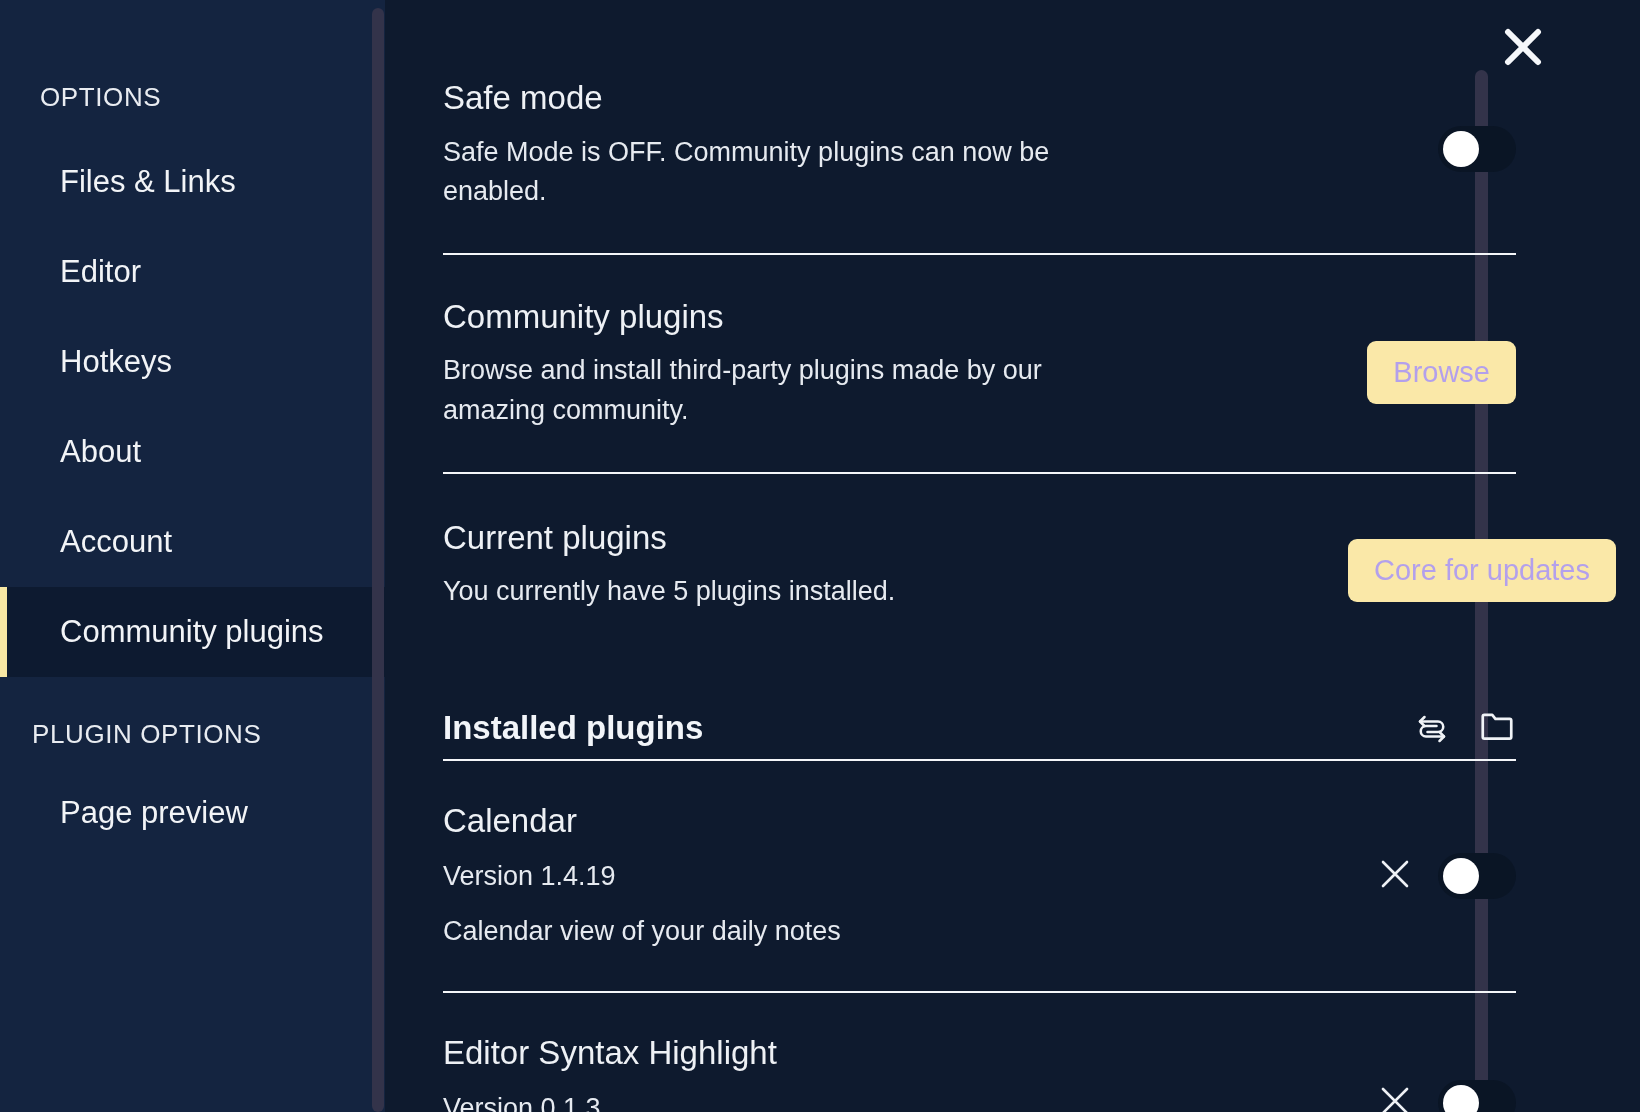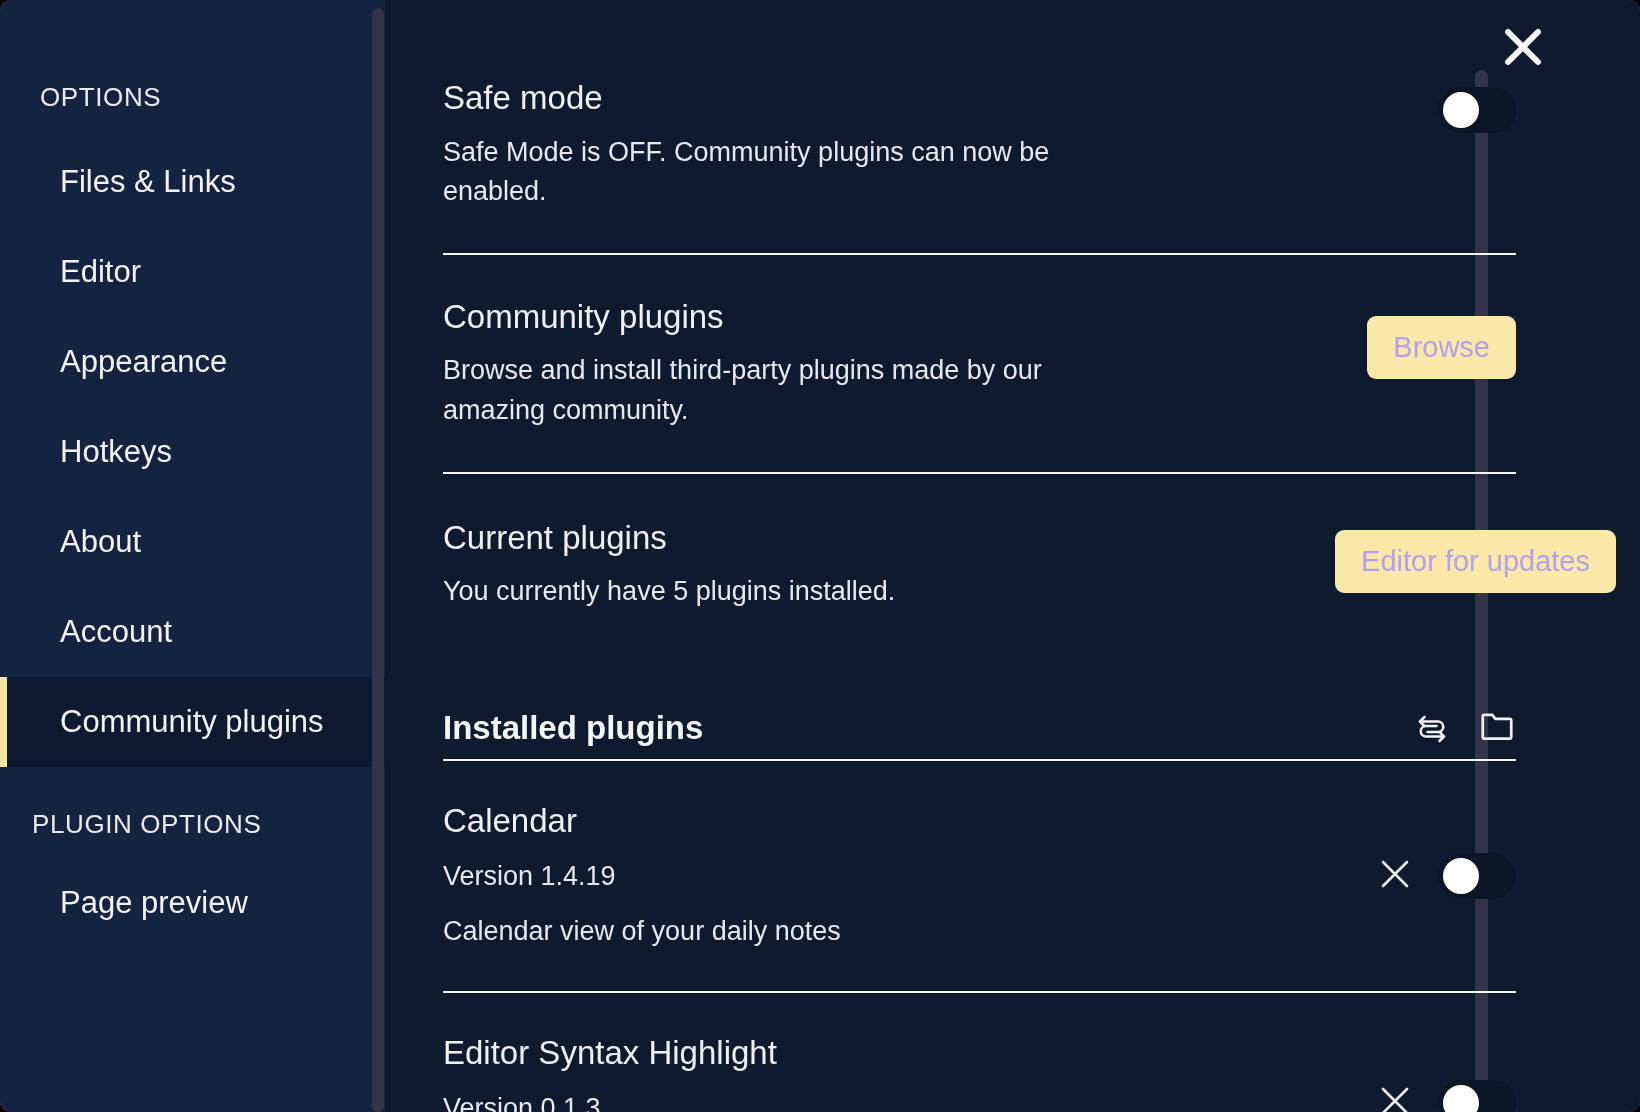--- a/index.html
+++ b/index.html
@@ -11,21 +11,20 @@
     font-family: "Liberation Sans", sans-serif;
   }
 
   .modal {
     position: absolute;
     left: 0; top: 0;
     width: 1640px; height: 1112px;
     background: #be185d;
     display: flex;
     overflow: hidden;
-    border-radius: 10px;
   }
 
   
   .sidebar {
     position: relative;
     width: 385px;
     height: 1112px;
     background: #142440;
     flex: 0 0 385px;
     overflow: hidden;
@@ -112,21 +111,21 @@
   .scroll-area {
     position: absolute;
     left: 0; top: 0;
     width: 1255px;
     height: 1112px;
     padding: 0 0 0 58px;
   }
 
   .setting-row {
     display: flex;
-    align-items: flex-start;
+    align-items: center;
     justify-content: space-between;
     padding-right: 124px;
     gap: 8px;
   }
 
   .setting-text { max-width: 700px; }
 
   .setting-name {
     color: #eef1f5;
     font-size: 33px;
@@ -229,23 +228,20 @@
 
     <div class="side-section-title">OPTIONS</div>
 
     <div class="side-item">
       <span>Files &amp; Links</span>
     </div>
     <div class="side-item">
       <span>Editor</span>
     </div>
     <div class="side-item">
-      <span>Appearance</span>
-    </div>
-    <div class="side-item">
       <span>Hotkeys</span>
     </div>
     <div class="side-item">
       <span>About</span>
     </div>
     <div class="side-item">
       <span>Account</span>
     </div>
     <div class="side-item active">
       <span>Community plugins</span>
@@ -292,21 +288,21 @@
         <button class="ybtn" style="margin-top:19px;">Browse</button>
       </div>
 
       <div class="hr" style="margin-top:42px;"></div>
 
       <div class="setting-row" style="margin-top:44px;">
         <div class="setting-text">
           <div class="setting-name">Current plugins</div>
           <div class="setting-desc">You currently have 5 plugins installed.</div>
         </div>
-        <button class="ybtn" style="margin-top:12px;margin-right:-100px;">Editor for updates</button>
+        <button class="ybtn" style="margin-top:12px;margin-right:-100px;">Core for updates</button>
       </div>
 
       <div class="installed-head" style="margin-top:96px;align-items:center;">
         <div class="installed-title">Installed plugins</div>
         <div class="head-icons">
           <span class="ic">
             <svg width="36" height="36" viewBox="0 0 24 24" fill="none" stroke="#f0f3f7" stroke-width="1.7" stroke-linecap="round" stroke-linejoin="round">
               <path d="M4 9 h12 a3.5 3.5 0 0 1 0 7 H9"></path>
               <polyline points="7,6 4,9 7,12"></polyline>
               <path d="M20 19 H8 a3.5 3.5 0 0 1 0 -7 h7"></path>

